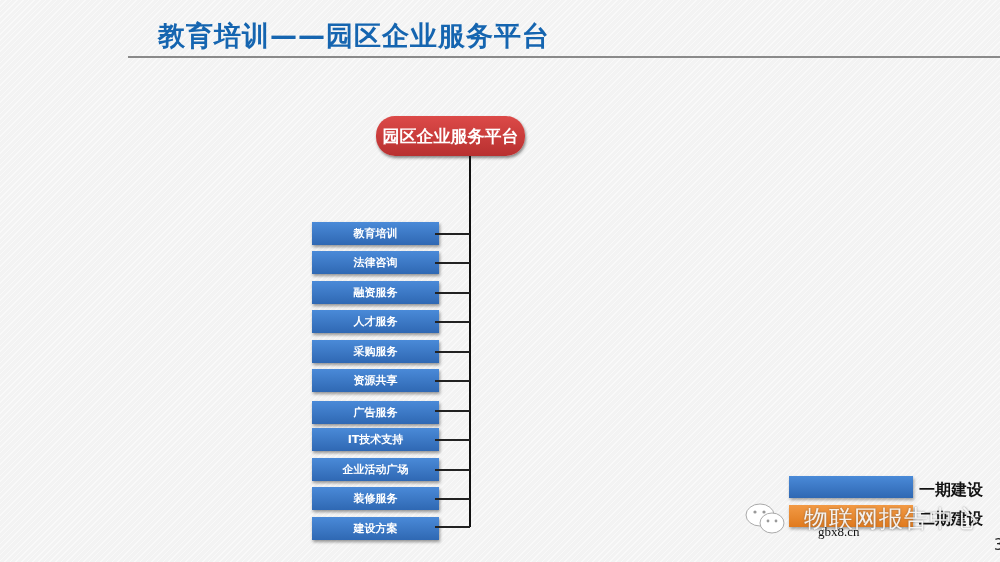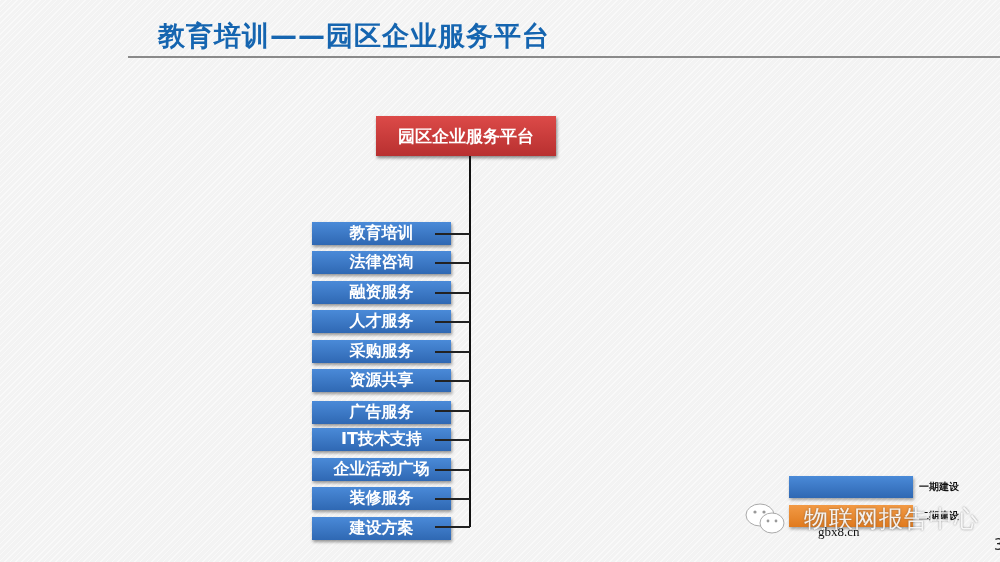--- a/index.html
+++ b/index.html
@@ -9,37 +9,38 @@
     background-image: repeating-linear-gradient(135deg, rgba(255,255,255,0.5) 0 1px, rgba(0,0,0,0) 1px 4px);
     font-family:"DejaVu Sans", sans-serif;
   }
   .title {
     position:absolute; left:158px; top:18px;
     font-size:27px; font-weight:bold; color:#1565b0; letter-spacing:1px;
     white-space:nowrap;
   }
   .title-rule { position:absolute; left:128px; top:56px; width:872px; height:2px; background:#8a8a8a; }
   .root {
-    position:absolute; left:376px; top:116px; width:180px; height:40px;
+    position:absolute; left:376px; top:116px; width:149px; height:40px;
     background:linear-gradient(#dc4a48, #b83030);
     color:#fff; font-weight:bold; font-size:17px;
     display:flex; align-items:center; justify-content:center;
     box-shadow:1px 2px 3px rgba(0,0,0,0.45);
+    border-radius:19px;
   }
   .trunk { position:absolute; left:469px; top:156px; width:2px; height:371px; background:#111; }
   .node {
-    position:absolute; left:312px; width:139px; height:23px;
+    position:absolute; left:312px; width:127px; height:23px;
     background:linear-gradient(#4a8ad8, #2f68b3);
-    color:#fff; font-weight:bold; font-size:16px;
+    color:#fff; font-weight:bold; font-size:11px;
     display:flex; align-items:center; justify-content:center;
     box-shadow:1px 2px 3px rgba(0,0,0,0.4);
   }
   .branch { position:absolute; left:435px; width:35px; height:2px; background:#222; }
   .legend-box { position:absolute; left:789px; width:124px; height:22px; box-shadow:1px 2px 3px rgba(0,0,0,0.35); }
-  .legend-label { position:absolute; left:919px; font-size:10px; font-weight:bold; color:#111; }
+  .legend-label { position:absolute; left:919px; font-size:16px; font-weight:bold; color:#111; }
   .page-num { position:absolute; left:974px; top:536px; font-size:15px; color:#222;margin-left:20px; }
   .watermark { position:absolute; left:744px; top:502px; display:flex; align-items:center; }
   .wm-text { font-size:24px; color:rgba(255,255,255,0.9); text-shadow:0 0 2px rgba(80,80,80,0.7); margin-left:16px; letter-spacing:1px; }
   .wm-url { position:absolute; left:818px; top:524px; font-family:Liberation Serif, serif; font-size:13px; color:#111; }
 </style>
 </head>
 <body>
 
 <div class="title">教育培训——园区企业服务平台</div>
 <div class="title-rule"></div>

